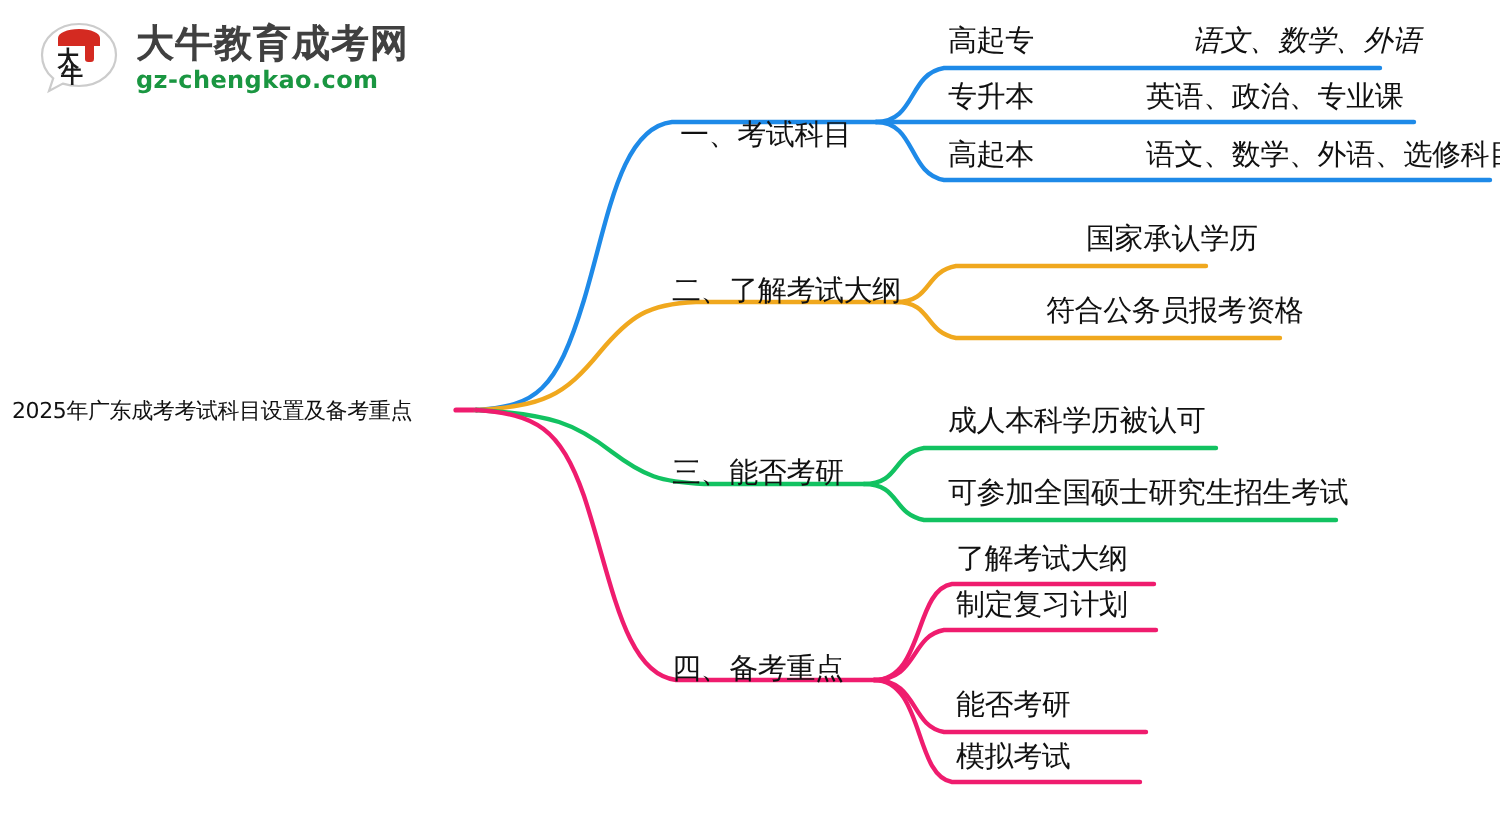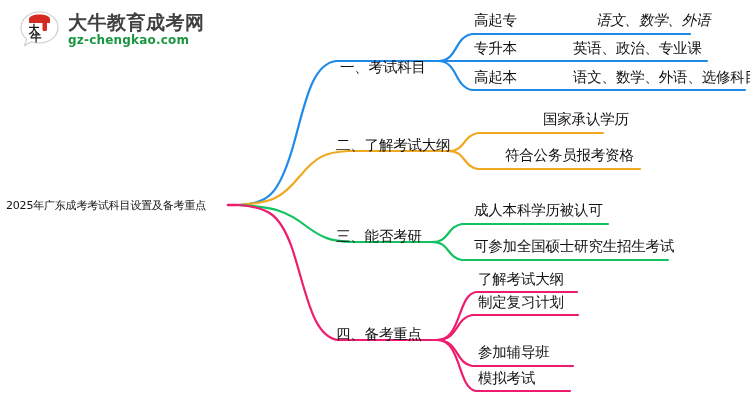--- a/index.html
+++ b/index.html
@@ -144,25 +144,25 @@
   <div class="node-text lvl1-label" style="left:340px; top:46px;margin-top:12px;">一、考试科目</div>
   <div class="node-text lvl2-label" style="left:474px; top:11px;">高起专</div>
   <div class="node-text lvl3-label" style="left:596px; top:11px;font-style:italic;">语文、数学、外语</div>
   <div class="node-text lvl2-label" style="left:474px; top:39px;">专升本</div>
   <div class="node-text lvl3-label" style="left:573px; top:39px;">英语、政治、专业课</div>
   <div class="node-text lvl2-label" style="left:474px; top:68px;">高起本</div>
   <div class="node-text lvl3-label" style="left:573px; top:68px;">语文、数学、外语、选修科目</div>
 
   <div class="node-text lvl1-label" style="left:336px; top:136px;">二、了解考试大纲</div>
   <div class="node-text lvl2-label" style="left:543px; top:110px;">国家承认学历</div>
-  <div class="node-text lvl2-label" style="left:505px; top:146px;font-family:Liberation Serif, serif;">符合公务员报考资格</div>
+  <div class="node-text lvl2-label" style="left:523px; top:146px;font-family:Liberation Serif, serif;">符合公务员报考资格</div>
 
   <div class="node-text lvl2-label" style="left:474px; top:201px;">成人本科学历被认可</div>
   <div class="node-text lvl1-label" style="left:336px; top:227px;">三、能否考研</div>
   <div class="node-text lvl2-label" style="left:474px; top:237px;">可参加全国硕士研究生招生考试</div>
 
   <div class="node-text lvl1-label" style="left:336px; top:325px;">四、备考重点</div>
   <div class="node-text lvl2-label" style="left:478px; top:270px;">了解考试大纲</div>
   <div class="node-text lvl2-label" style="left:478px; top:293px;">制定复习计划</div>
-  <div class="node-text lvl2-label" style="left:478px; top:343px;">参加辅导班</div>
+  <div class="node-text lvl2-label" style="left:478px; top:343px;">能否考研</div>
   <div class="node-text lvl2-label" style="left:478px; top:369px;">模拟考试</div>
 
 </div>
 
 </body></html>

